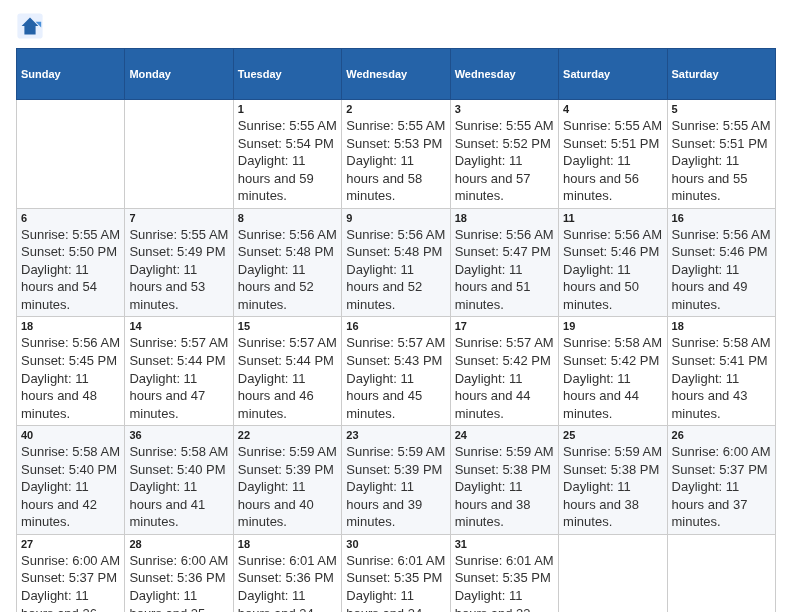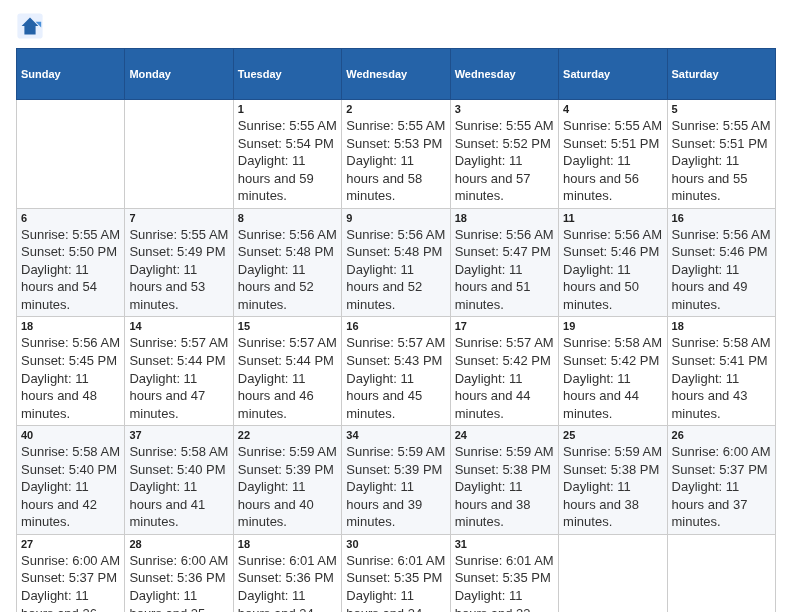--- a/index.html
+++ b/index.html
@@ -212,29 +212,29 @@
             <span class="day-num">18</span>
             <div class="day-detail">Sunrise: 5:58 AM<br>Sunset: 5:41 PM<br>Daylight: 11 hours and 43 minutes.</div>
           </td>
         </tr>
         <tr>
           <td>
             <span class="day-num">40</span>
             <div class="day-detail">Sunrise: 5:58 AM<br>Sunset: 5:40 PM<br>Daylight: 11 hours and 42 minutes.</div>
           </td>
           <td>
-            <span class="day-num">37</span>
+            <span class="day-num">36</span>
             <div class="day-detail">Sunrise: 5:58 AM<br>Sunset: 5:40 PM<br>Daylight: 11 hours and 41 minutes.</div>
           </td>
           <td>
             <span class="day-num">22</span>
             <div class="day-detail">Sunrise: 5:59 AM<br>Sunset: 5:39 PM<br>Daylight: 11 hours and 40 minutes.</div>
           </td>
           <td>
-            <span class="day-num">34</span>
+            <span class="day-num">23</span>
             <div class="day-detail">Sunrise: 5:59 AM<br>Sunset: 5:39 PM<br>Daylight: 11 hours and 39 minutes.</div>
           </td>
           <td>
             <span class="day-num">24</span>
             <div class="day-detail">Sunrise: 5:59 AM<br>Sunset: 5:38 PM<br>Daylight: 11 hours and 38 minutes.</div>
           </td>
           <td>
             <span class="day-num">25</span>
             <div class="day-detail">Sunrise: 5:59 AM<br>Sunset: 5:38 PM<br>Daylight: 11 hours and 38 minutes.</div>
           </td>

